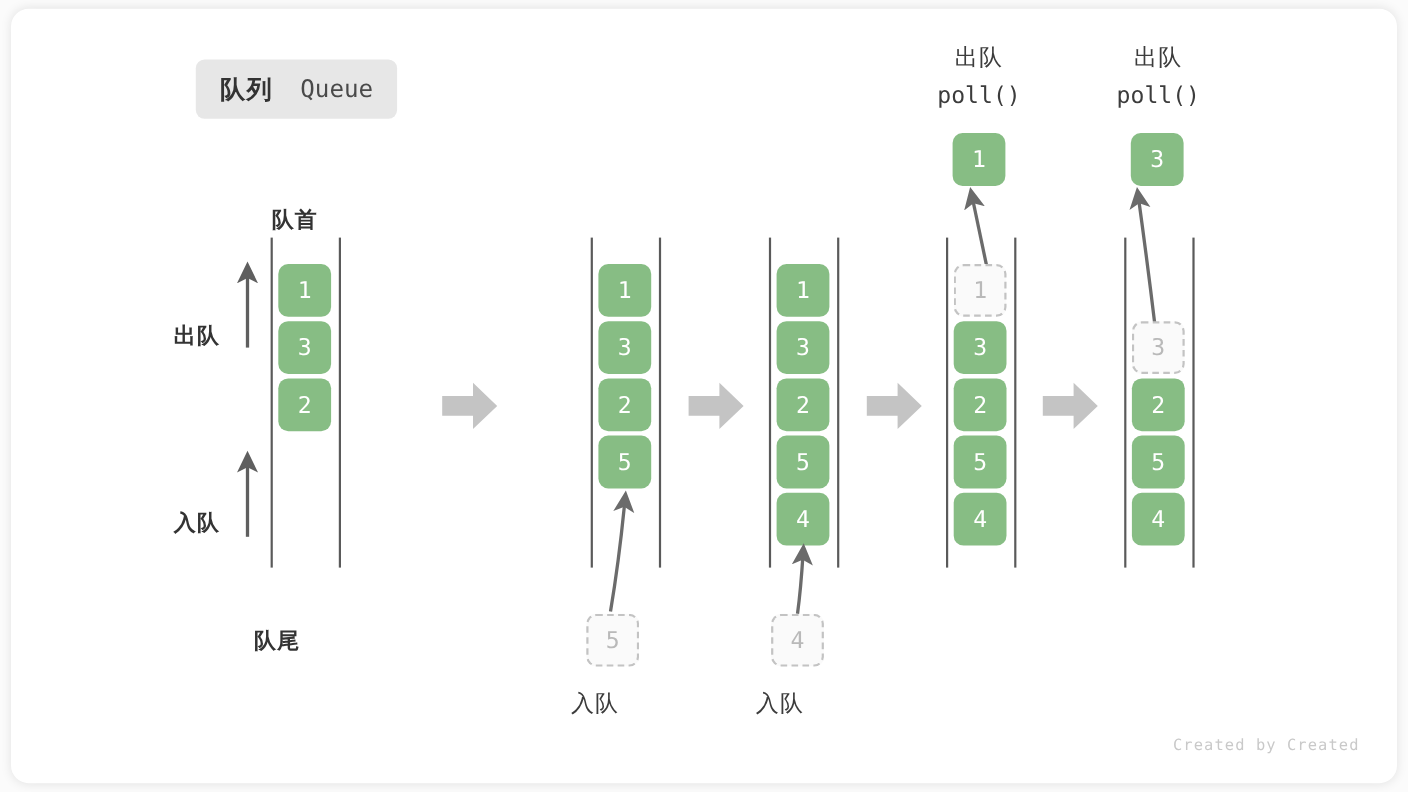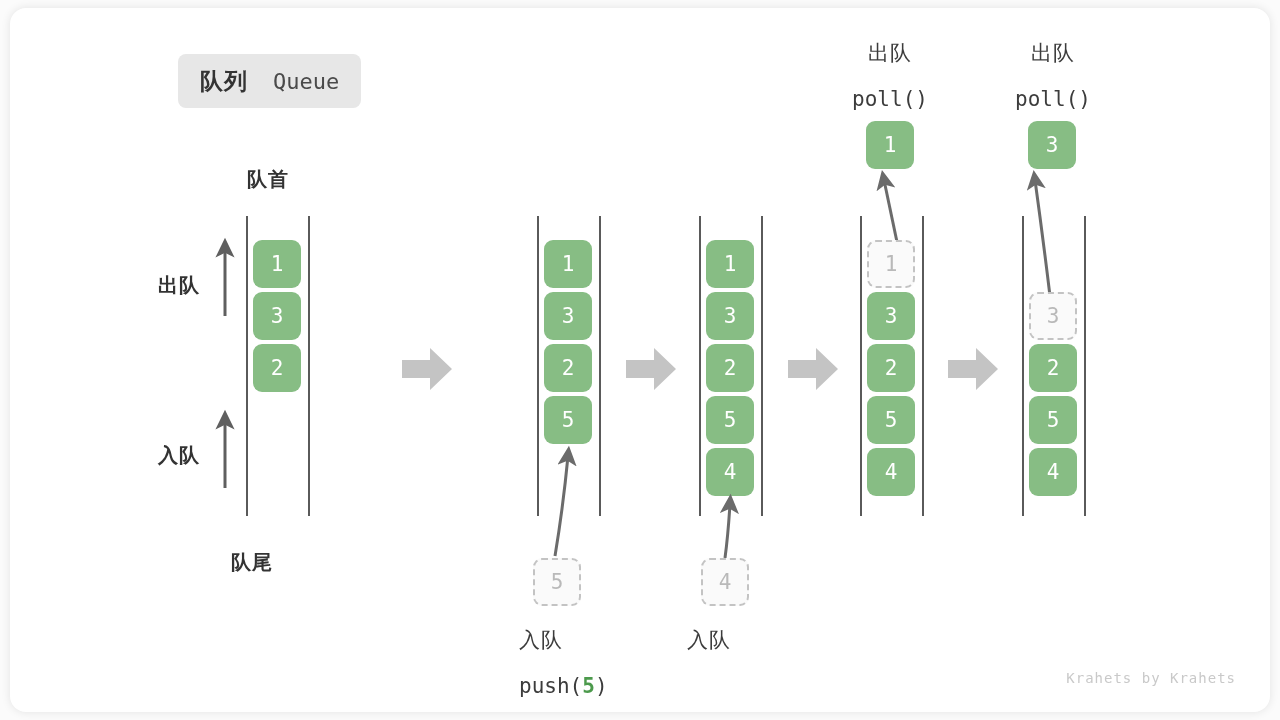--- a/index.html
+++ b/index.html
@@ -52,37 +52,37 @@
     font-family: "DejaVu Sans Mono", monospace;
   }
 
   
   .cap-bold {
     font-size: 20px;
     font-weight: bold;
     color: #333333;
     letter-spacing: 1px;
     white-space: nowrap;
+    margin-top: 20px;
   }
   .op-label {
     text-align: center;
     white-space: nowrap;
     color: #3c3c3c;
   }
   .op-label .l1 {
     font-size: 21px;
     font-weight: normal;
     letter-spacing: 1px;
     line-height: 34px;
   }
   .op-label .l2 {
     font-size: 21px;
     font-family: "DejaVu Sans Mono", monospace;
     line-height: 34px;
-    margin-top: 12px;
   }
   .op-label .num { color: #4c9a4c; font-weight: bold; }
 
   
   .rail {
     width: 2px;
     background: #5a5a5a;
   }
 
   
@@ -179,21 +179,20 @@
           <path d="M0,0 L6.6,3.2 L0,6.4 L1.6,3.2 Z" fill="#6b6b6b"></path>
         </marker>
       </defs>
       <path d="M30,118 Q38,70 43,18" stroke="#6b6b6b" stroke-width="3" fill="none" marker-end="url(#ahead2)"></path>
     </svg>
 
     <div class="abs cell ghost" style="left:523px; top:550px;">5</div>
 
     <div class="abs op-label" style="left:447px; top:615px; width:200px; text-align:left; padding-left:62px;">
       <div class="l1">入队</div>
-      <div class="l2"><span>push(</span><span class="num">5</span><span>)</span></div>
     </div>
 
     <svg class="abs step-arrow" style="left:616px; top:340px;">
       <path d="M0,12 L28,12 L28,0 L50,21 L28,42 L28,30 L0,30 Z" fill="#c4c4c4"></path>
     </svg>
 
     <div class="abs rail" style="left:689px; top:208px; height:300px;"></div>
     <div class="abs rail" style="left:751px; top:208px; height:300px;"></div>
 
     <div class="abs" id="panel-push-4-cells" style="left:696px; top:232px;">
@@ -258,16 +257,16 @@
     <div class="abs rail" style="left:1012px; top:208px; height:300px;"></div>
     <div class="abs rail" style="left:1074px; top:208px; height:300px;"></div>
 
     <div class="abs" id="panel-poll-3-cells" style="left:1019px; top:284px;">
         <div class="cell ghost" style="position: absolute; left: 0px; top: 0px;">3</div>
         <div class="cell" style="position: absolute; left: 0px; top: 52px;">2</div>
         <div class="cell" style="position: absolute; left: 0px; top: 104px;">5</div>
         <div class="cell" style="position: absolute; left: 0px; top: 156px;">4</div>
       </div>
 
-    <div id="watermark" class="abs">Krahets by Krahets</div>
+    <div id="watermark" class="abs">Created by Created</div>
 
   </div>
 </div>
 
 </body></html>

